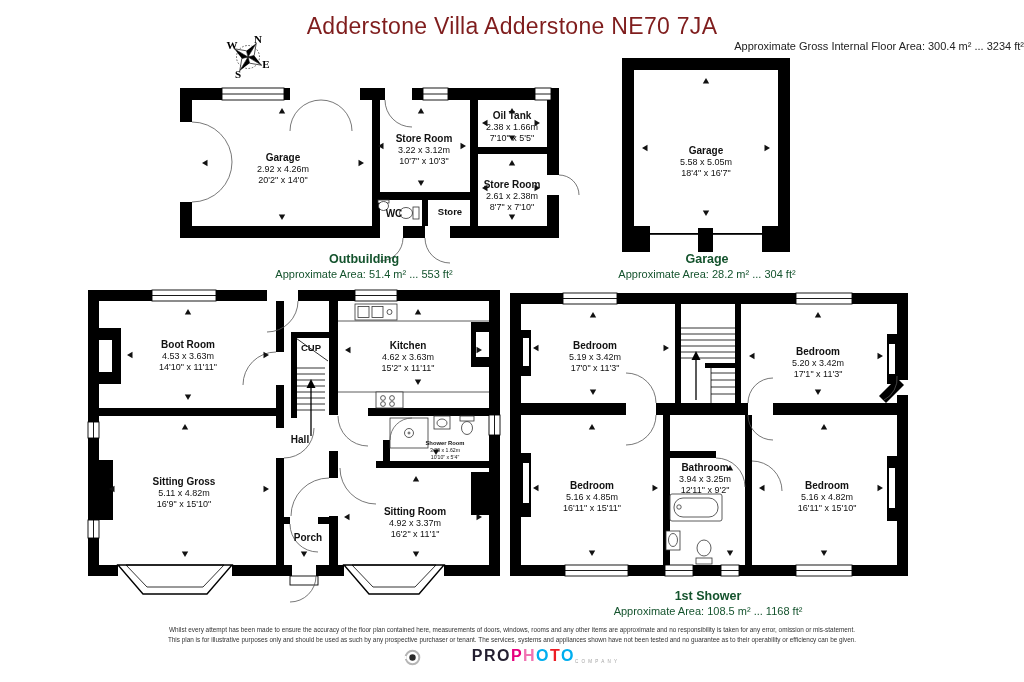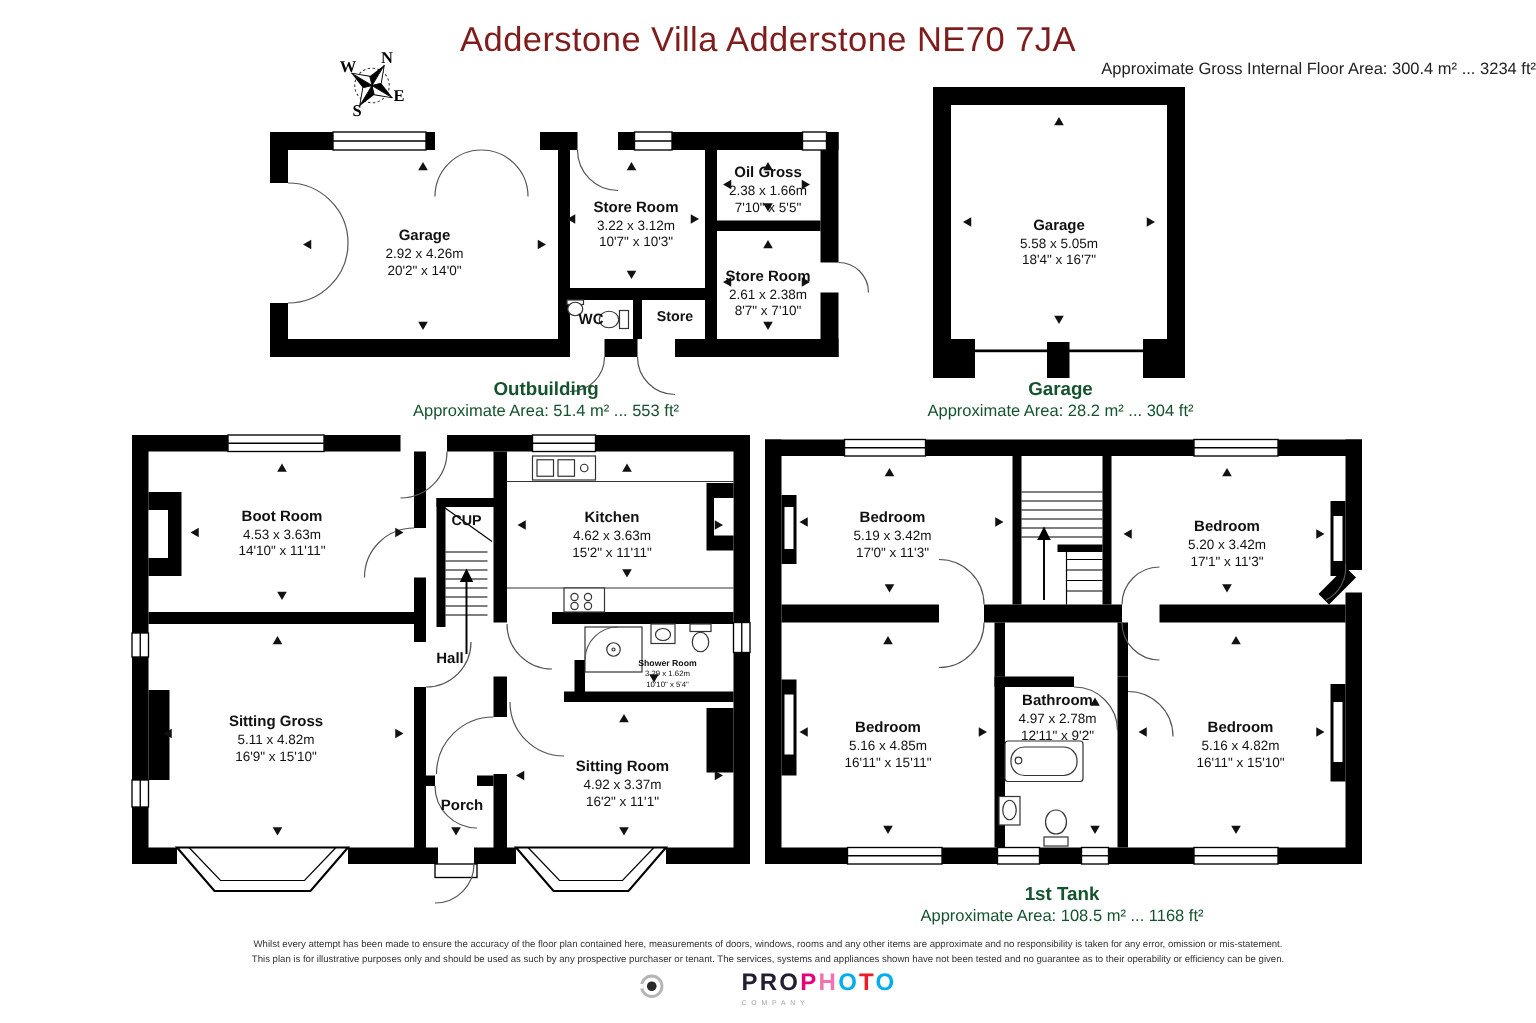--- a/index.html
+++ b/index.html
@@ -18,21 +18,21 @@
   .rlabel.xs .rdim{font-size:5.2px;}
   .caption{position:absolute;transform:translateX(-50%);text-align:center;white-space:nowrap;color:#14532d;}
   .cap-name{font-weight:bold;font-size:12.5px;}
   .cap-area{font-size:11px;margin-top:2px;}
   .compass-letter{position:absolute;transform:translate(-50%,-50%);
                   font-family:"Liberation Serif",serif;font-weight:bold;font-size:11px;color:#000;}
   .disclaimer{position:absolute;left:0;width:100%;text-align:center;font-size:6.4px;
               color:#333;line-height:1.5;}
   .logo{position:absolute;top:648px;left:0;width:100%;display:flex;
         justify-content:center;align-items:flex-start;gap:5px;}
-  .logo-block{display:flex;flex-direction:column;align-items:flex-start;margin-left:46px;}
+  .logo-block{display:flex;flex-direction:row;align-items:flex-end;margin-left:46px;}
   .logo-text{font-size:16px;font-weight:bold;letter-spacing:1.5px;line-height:1;}
   .logo-company{font-size:4.6px;letter-spacing:3.2px;color:#a3a3a3;margin-top:1.5px;}
 </style>
 </head>
 <body>
 
 <div class="canvas">
 
   <div class="title">Adderstone Villa Adderstone NE70 7JA</div>
   <div class="subtitle">Approximate Gross Internal Floor Area: 300.4 m² ... 3234 ft²</div>
@@ -124,21 +124,21 @@
     <div class="rname">Garage</div>
     <div class="rdim">2.92 x 4.26m</div>
     <div class="rdim">20'2" x 14'0"</div>
   </div>
   <div class="rlabel" style="left:424px;top:150px">
     <div class="rname">Store Room</div>
     <div class="rdim">3.22 x 3.12m</div>
     <div class="rdim">10'7" x 10'3"</div>
   </div>
   <div class="rlabel" style="left:512px;top:127px">
-    <div class="rname">Oil Gross</div>
+    <div class="rname">Oil Tank</div>
     <div class="rdim">2.38 x 1.66m</div>
     <div class="rdim">7'10" x 5'5"</div>
   </div>
   <div class="rlabel" style="left:512px;top:196px">
     <div class="rname">Store Room</div>
     <div class="rdim">2.61 x 2.38m</div>
     <div class="rdim">8'7" x 7'10"</div>
   </div>
   <div class="rlabel" style="left:394px;top:214px">
     <div class="rname">WC</div>
@@ -453,30 +453,30 @@
     <div class="rdim">5.20 x 3.42m</div>
     <div class="rdim">17'1" x 11'3"</div>
   </div>
   <div class="rlabel" style="left:592px;top:497px">
     <div class="rname">Bedroom</div>
     <div class="rdim">5.16 x 4.85m</div>
     <div class="rdim">16'11" x 15'11"</div>
   </div>
   <div class="rlabel" style="left:705px;top:479px">
     <div class="rname">Bathroom</div>
-    <div class="rdim">4.97 x 2.78m</div>
+    <div class="rdim">3.94 x 3.25m</div>
     <div class="rdim">12'11" x 9'2"</div>
   </div>
   <div class="rlabel" style="left:827px;top:497px">
     <div class="rname">Bedroom</div>
     <div class="rdim">5.16 x 4.82m</div>
     <div class="rdim">16'11" x 15'10"</div>
   </div>
   <div class="caption" style="left:708px;top:589px">
-    <div class="cap-name">1st Tank</div>
+    <div class="cap-name">1st Shower</div>
     <div class="cap-area">Approximate Area: 108.5 m² ... 1168 ft²</div>
   </div>
 
   <div class="disclaimer" style="top:625px">
     <div>Whilst every attempt has been made to ensure the accuracy of the floor plan contained here, measurements of doors, windows, rooms and any other items are approximate and no responsibility is taken for any error, omission or mis-statement.</div>
     <div>This plan is for illustrative purposes only and should be used as such by any prospective purchaser or tenant. The services, systems and appliances shown have not been tested and no guarantee as to their operability or efficiency can be given.</div>
   </div>
 
   <div class="logo">
     <svg width="17" height="17" viewBox="0 0 17 17" style="margin-top:1px">

